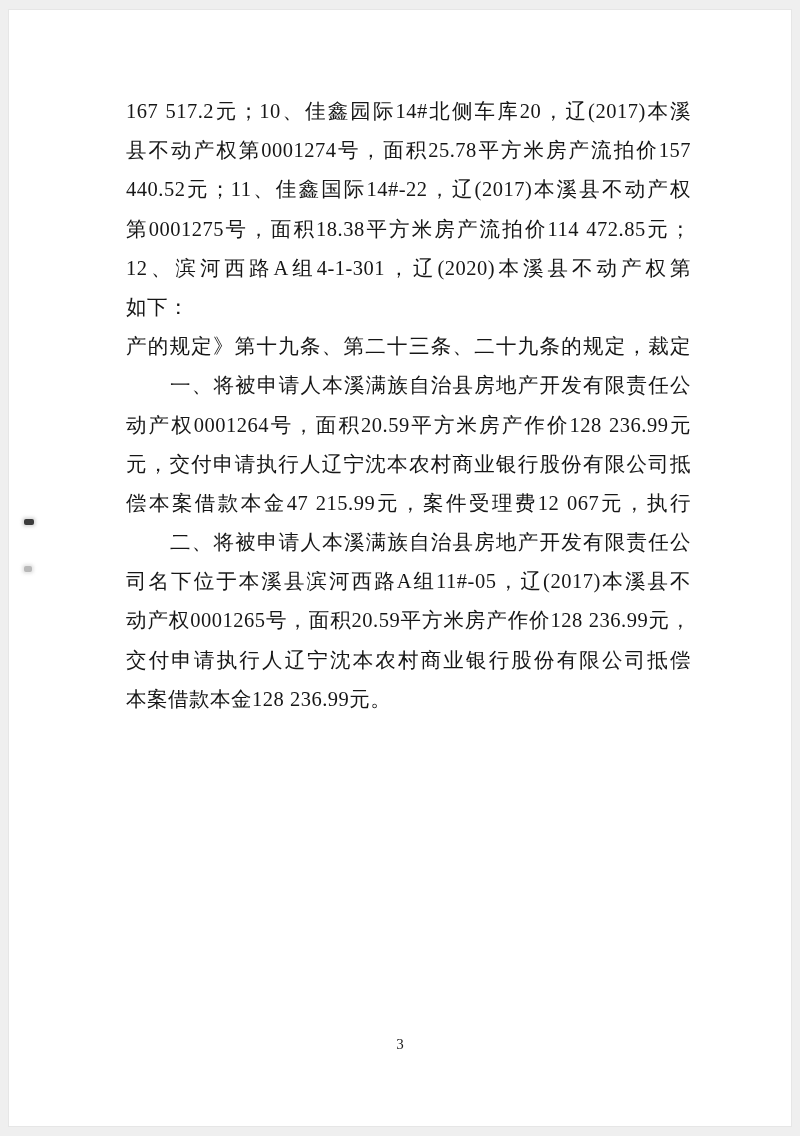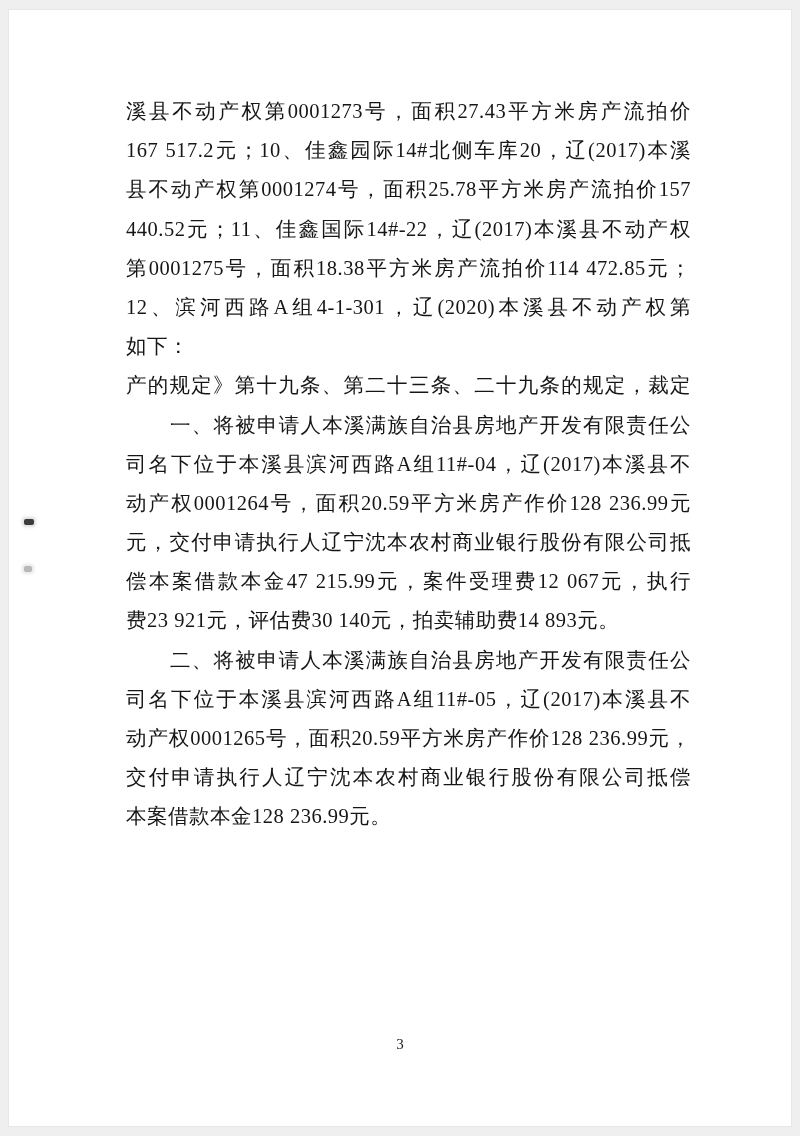--- a/index.html
+++ b/index.html
@@ -77,34 +77,31 @@
     background: #b8b8b8;
     box-shadow: 0 0 3px 2px rgba(160,160,160,0.25);
   }
 </style>
 </head>
 <body>
 
 <div class="canvas">
   <div class="page">
     <div class="body" id="doc-content">
-        <div class="line j">溪县不动产权第0001273号，面积27.43平方米房产流拍价</div>
         <div class="line j">167 517.2元；10、佳鑫园际14#北侧车库20，辽(2017)本溪</div>
         <div class="line j">县不动产权第0001274号，面积25.78平方米房产流拍价157</div>
         <div class="line j">440.52元；11、佳鑫国际14#-22，辽(2017)本溪县不动产权</div>
         <div class="line j">第0001275号，面积18.38平方米房产流拍价114 472.85元；</div>
         <div class="line j">12、滨河西路A组4-1-301，辽(2020)本溪县不动产权第</div>
         <div class="line">如下：</div>
         <div class="line j">产的规定》第十九条、第二十三条、二十九条的规定，裁定</div>
         <div class="line j ind">一、将被申请人本溪满族自治县房地产开发有限责任公</div>
-        <div class="line j">司名下位于本溪县滨河西路A组11#-04，辽(2017)本溪县不</div>
         <div class="line j">动产权0001264号，面积20.59平方米房产作价128 236.99元</div>
         <div class="line j">元，交付申请执行人辽宁沈本农村商业银行股份有限公司抵</div>
         <div class="line j">偿本案借款本金47 215.99元，案件受理费12 067元，执行</div>
-        <div class="line">费23 921元，评估费30 140元，拍卖辅助费14 893元。</div>
         <div class="line j ind">二、将被申请人本溪满族自治县房地产开发有限责任公</div>
         <div class="line j">司名下位于本溪县滨河西路A组11#-05，辽(2017)本溪县不</div>
         <div class="line j">动产权0001265号，面积20.59平方米房产作价128 236.99元，</div>
         <div class="line j">交付申请执行人辽宁沈本农村商业银行股份有限公司抵偿</div>
         <div class="line">本案借款本金128 236.99元。</div>
       </div>
     <div class="pagenum">3</div>
     <div class="speck speck1"></div>
     <div class="speck speck2"></div>
   </div>

